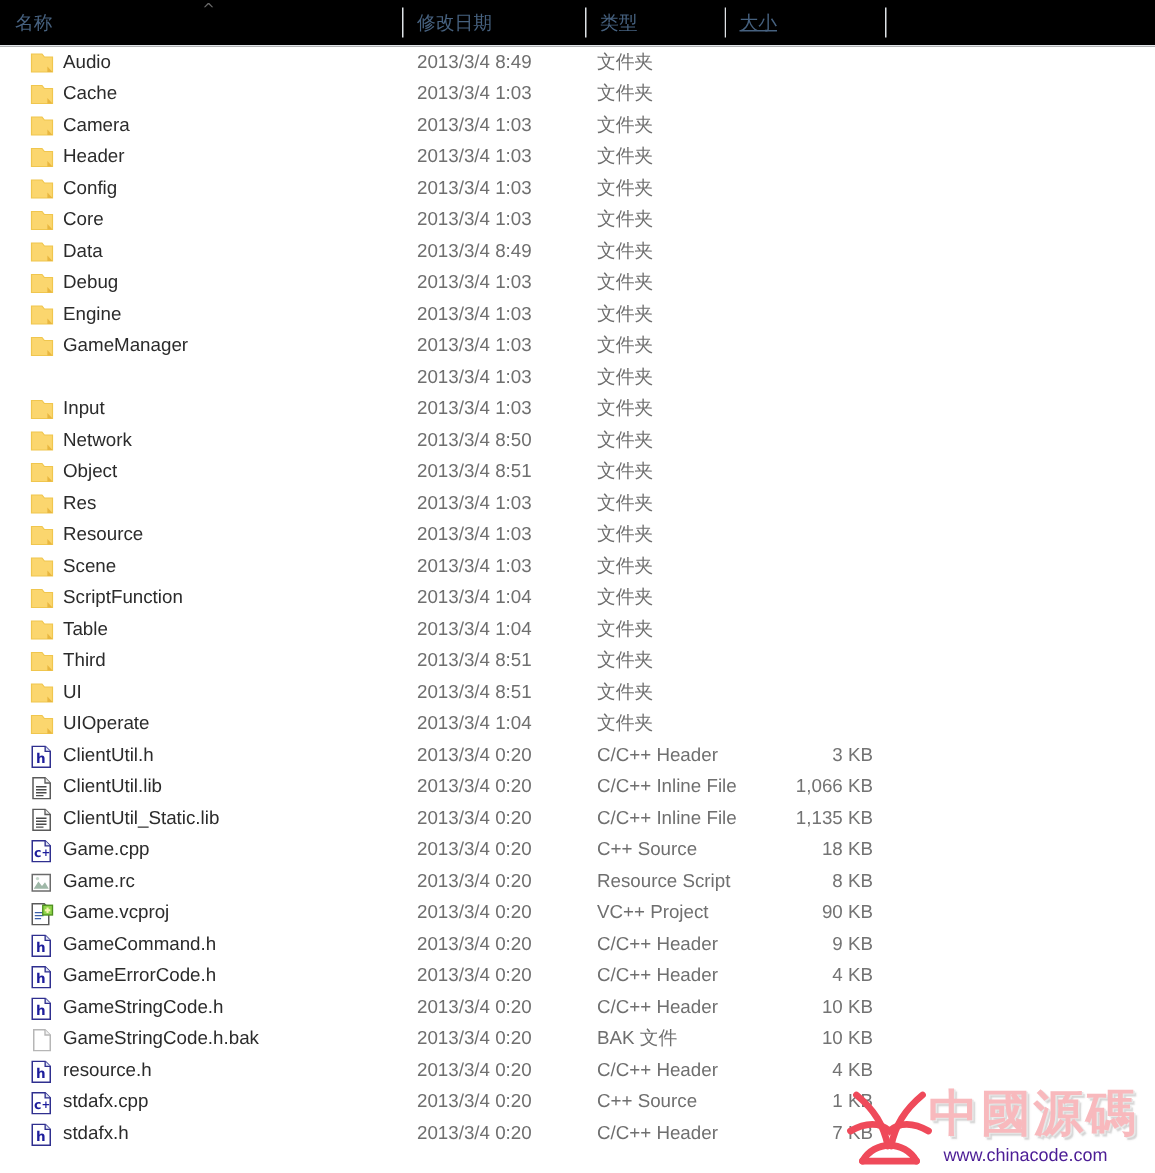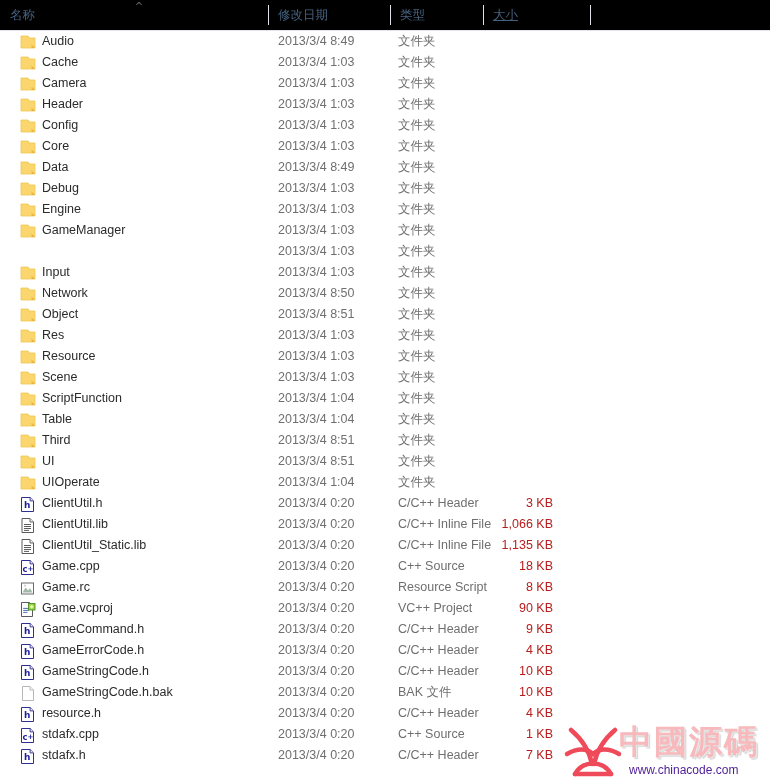--- a/index.html
+++ b/index.html
@@ -82,21 +82,21 @@
     line-height: 21px;
     font-size: 12.5px;
     color: #4a4a4a;
     overflow: hidden;
     white-space: nowrap;
   }
   .c-name   { left: 20px;  width: 245px; color: #2b2b2b; }
   .c-name .label { margin-left: 22px; display: inline-block; }
   .c-date   { left: 278px; width: 110px; color: #6f6f6f; }
   .c-type   { left: 398px; width: 110px; color: #6f6f6f; }
-  .c-size   { left: 461px; width: 92px;  color: #b91c1c; text-align: right; }
+  .c-size   { left: 490px; width: 92px;  color: #737373; text-align: right; }
 
   
   .icon {
     position: absolute;
     left: 0;
     top: 4px;
     width: 16px;
     height: 14px;
     display: block;
   }

